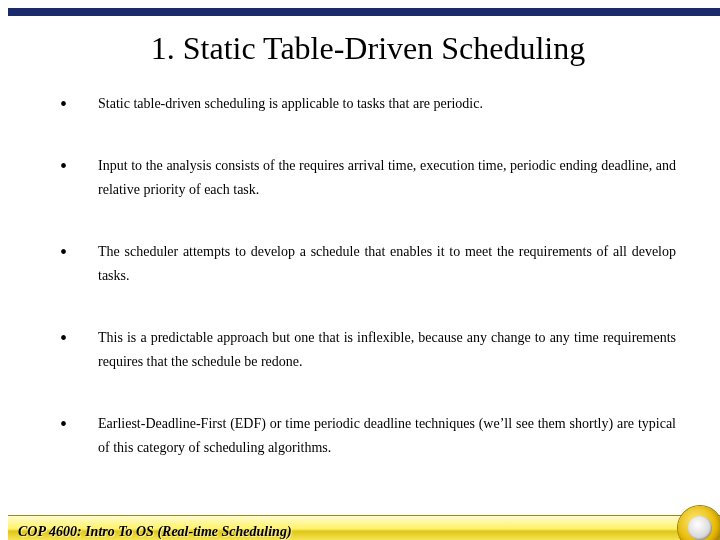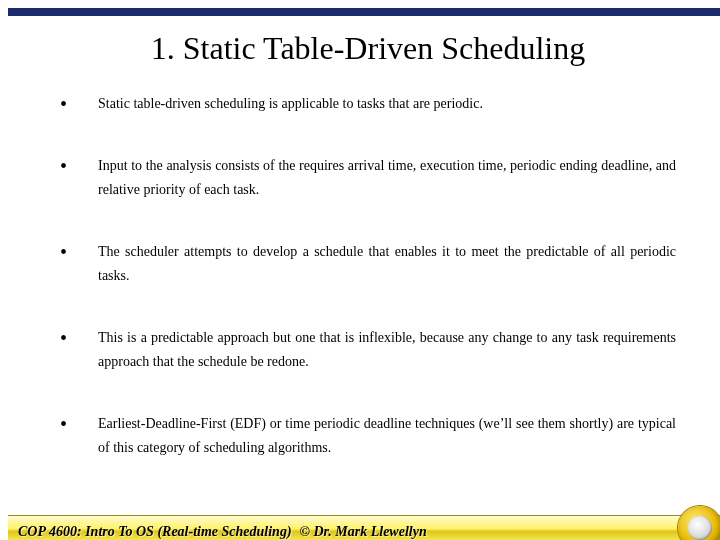--- a/index.html
+++ b/index.html
@@ -106,35 +106,34 @@
     <div class="bullet">
       <div class="dot">•</div>
       <div class="text">Static table-driven scheduling is applicable to tasks that are periodic.</div>
     </div>
     <div class="bullet">
       <div class="dot">•</div>
       <div class="text">Input to the analysis consists of the requires arrival time, execution time, periodic ending deadline, and relative priority of each task.</div>
     </div>
     <div class="bullet">
       <div class="dot">•</div>
-      <div class="text">The scheduler attempts to develop a schedule that enables it to meet the predictable of all periodic tasks.</div>
+      <div class="text">The scheduler attempts to develop a schedule that enables it to meet the requirements of all develop tasks.</div>
     </div>
     <div class="bullet">
       <div class="dot">•</div>
-      <div class="text">This is a predictable approach but one that is inflexible, because any change to any task requirements approach that the schedule be redone.</div>
+      <div class="text">This is a predictable approach but one that is inflexible, because any change to any time requirements requires that the schedule be redone.</div>
     </div>
     <div class="bullet">
       <div class="dot">•</div>
       <div class="text">Earliest-Deadline-First (EDF) or time periodic deadline techniques (we’ll see them shortly) are typical of this category of scheduling algorithms.</div>
     </div>
   </div>
 
   <div class="footer-bar">
     <div class="footer-left">COP 4600: Intro To OS  (Real-time Scheduling)</div>
-    <div class="footer-right">© Dr. Mark Llewellyn</div>
   </div>
   <div class="bottom-strip"></div>
 
   <div class="logo">
     <div class="logo-outer">
       <div class="logo-inner"></div>
     </div>
   </div>
 </div>
 

